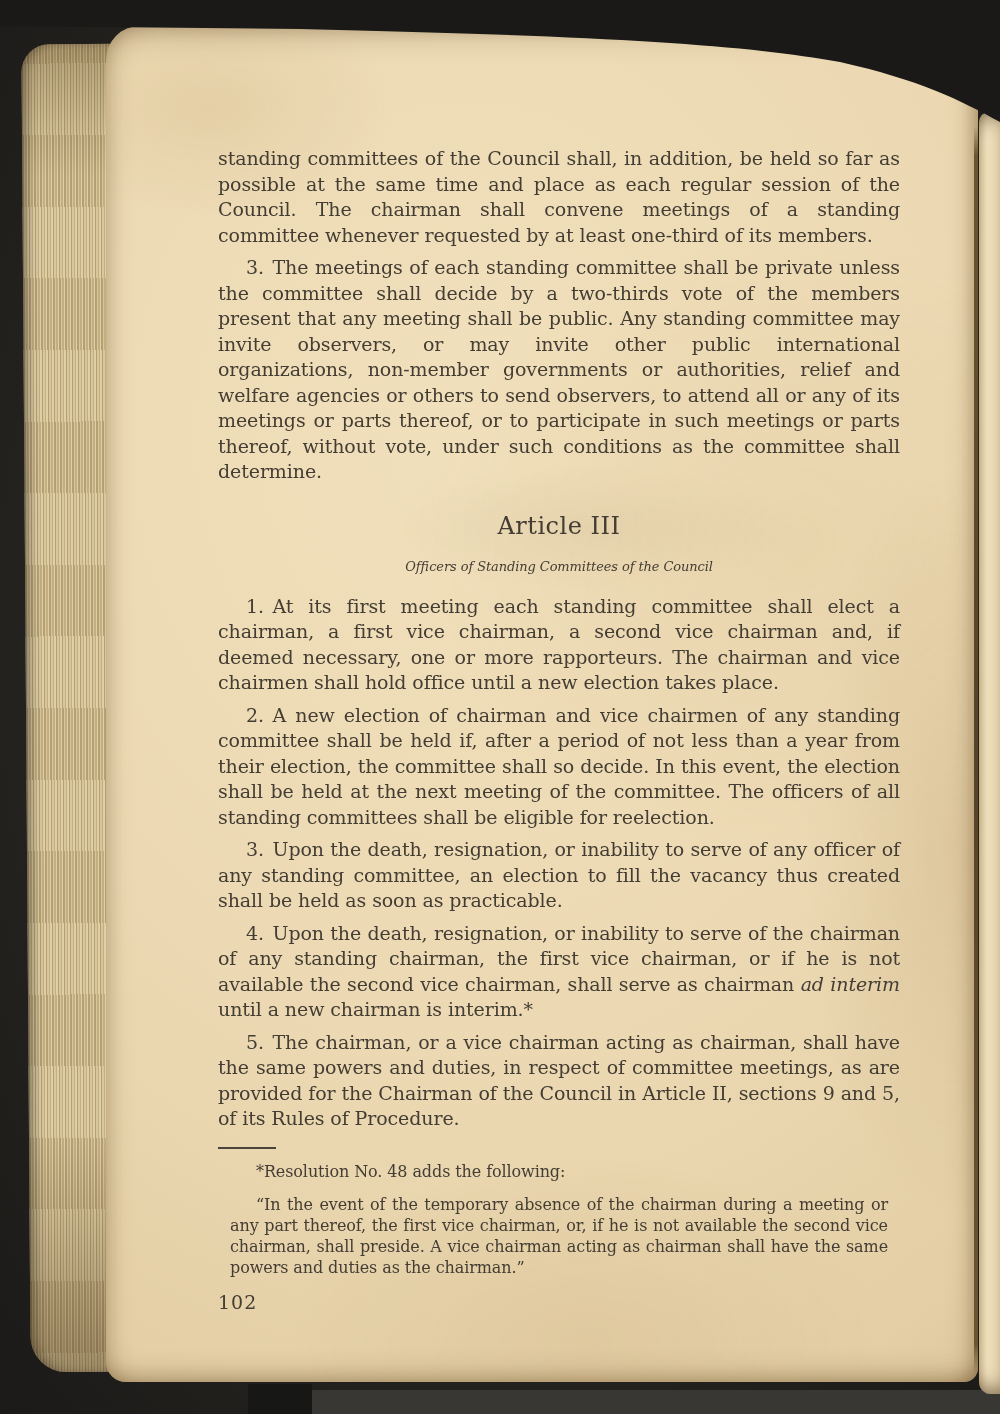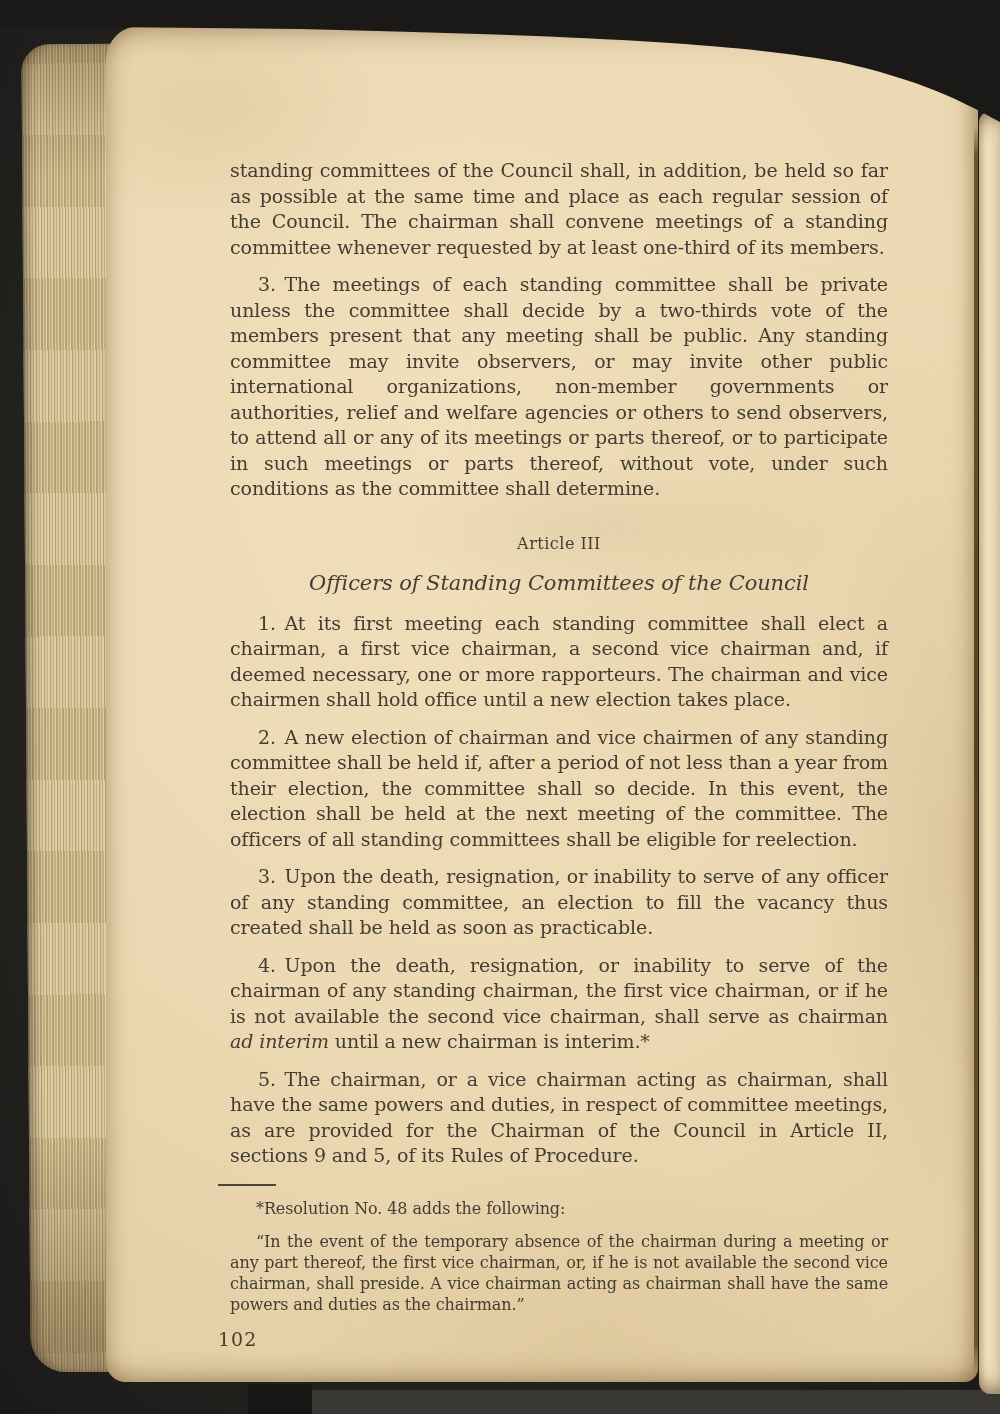--- a/index.html
+++ b/index.html
@@ -47,29 +47,29 @@
       radial-gradient(ellipse 520px 420px at 78% 38%, rgba(190,155,95,0.10), transparent 72%),
       radial-gradient(ellipse 420px 260px at 55% 97%, rgba(170,130,70,0.10), transparent 70%),
       radial-gradient(ellipse 200px 500px at 97% 60%, rgba(150,110,55,0.14), transparent 75%),
       radial-gradient(ellipse 300px 90px at 55% 37%, rgba(120,100,60,0.07), transparent 70%);
   }
   .text-block {
     position: absolute; left: 112px; top: 120px; width: 682px;
     color: #433d33; font-size: 19px; line-height: 25.5px;
     letter-spacing: -0.1px; text-align: justify;
   }
-  p.body { margin: 12px; text-indent: 0; }
+  p.body { margin: 0; text-indent: 0; }
   p.body.numbered { text-indent: 28px; margin-top: 7px; }
   .pnum { margin-right: 0.45em; }
   h2.article {
-    margin: 29px 0 0; font-size: 16px; font-weight: normal;
+    margin: 29px 0 0; font-size: 24px; font-weight: normal;
     text-align: center; text-indent: 0; letter-spacing: 0.5px;
   }
   h3.subtitle {
-    margin: 15px 0 0; font-size: 21px; font-style: italic;
+    margin: 15px 0 0; font-size: 13px; font-style: italic;
     font-weight: normal; text-align: center; text-indent: 0;
   }
   p.body.first-after-head { margin-top: 14px; }
   .footnote { margin-top: 15px; }
   .fn-rule { width: 58px; height: 0; border-top: 2px solid #4a443a; margin: 0 0 7px 0; }
   p.fn { margin: 12px; font-size: 16px; line-height: 21px; text-indent: 26px; text-align: justify; }
   .page-number { margin-top: 12px; font-size: 19px; letter-spacing: 1px; }
   
   .top-cover { position: absolute; left: 0; top: 0; width: 1000px; height: 150px; z-index: 5; }
   

